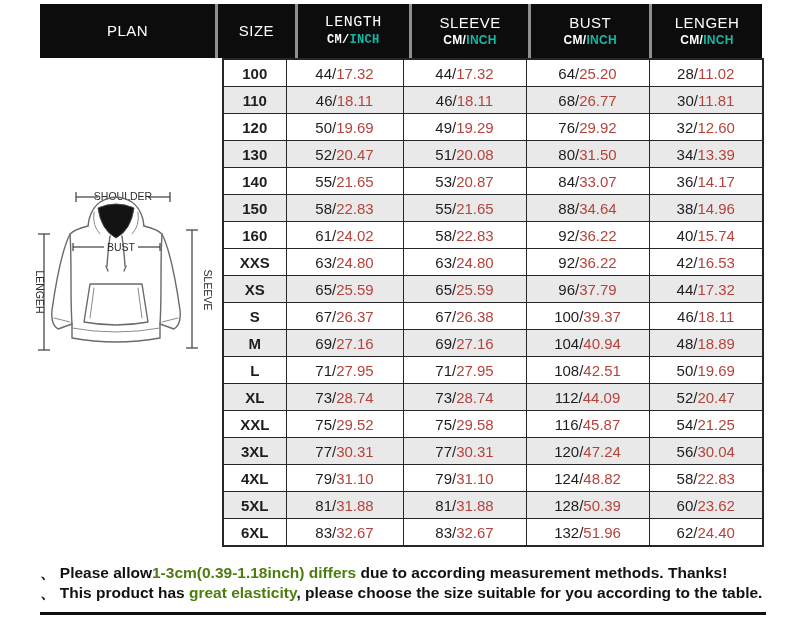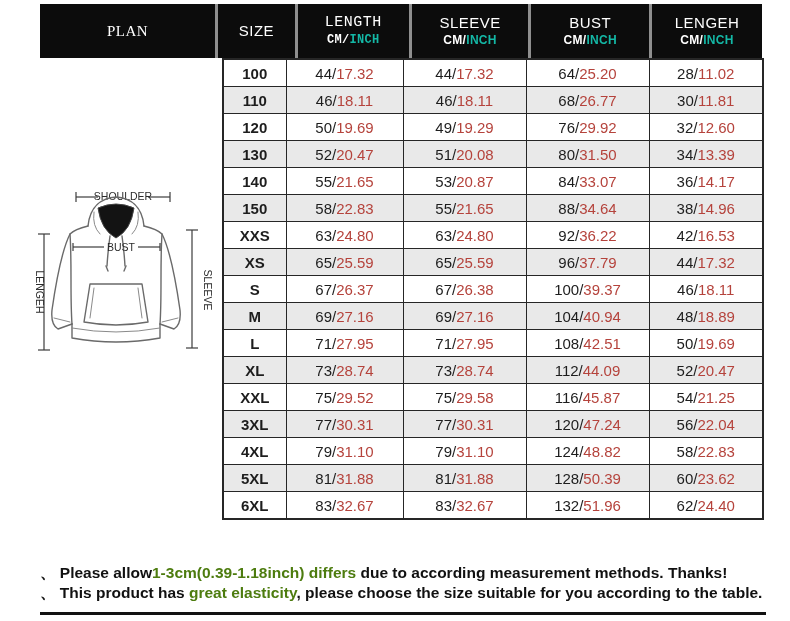--- a/index.html
+++ b/index.html
@@ -12,21 +12,21 @@
     position:absolute;left:40px;top:4px;width:722px;height:54px;
     background:#8f8f8f;display:flex;gap:3px;
   }
   .hcell{
     background:#0c0c0c;color:#ffffff;display:flex;flex-direction:column;
     align-items:center;justify-content:center;line-height:1.25;
   }
   .hcell .h-label{font-size:15px;font-weight:400;letter-spacing:.5px;}
   .hcell .h-units{font-size:12px;font-weight:700;letter-spacing:.3px;}
   .h-units .unit-inch{color:#14b8a6;}
-  #h-plan{width:180px;font-family:Liberation Serif, serif;}
+  #h-plan{width:180px;}
   #h-size{width:79px;}
   .h-col0{width:114px;font-family:Liberation Mono, monospace;}.h-col1{width:120px;}.h-col2{width:121px;}.h-col3{width:113px;}
 
   
   #size-table{
     position:absolute;left:222px;top:58px;width:540px;
     border-collapse:collapse;table-layout:fixed;
   }
   #size-table td{
     border:1px solid #262626;height:26px;text-align:center;vertical-align:middle;
@@ -131,20 +131,27 @@
           <td><span class="cm-val">36/</span><span class="inch-val">14.17</span></td>
         </tr>
         <tr class="alt">
           <td class="size-cell">150</td>
           <td><span class="cm-val">58/</span><span class="inch-val">22.83</span></td>
           <td><span class="cm-val">55/</span><span class="inch-val">21.65</span></td>
           <td><span class="cm-val">88/</span><span class="inch-val">34.64</span></td>
           <td><span class="cm-val">38/</span><span class="inch-val">14.96</span></td>
         </tr>
         <tr>
+          <td class="size-cell">160</td>
+          <td><span class="cm-val">61/</span><span class="inch-val">24.02</span></td>
+          <td><span class="cm-val">58/</span><span class="inch-val">22.83</span></td>
+          <td><span class="cm-val">92/</span><span class="inch-val">36.22</span></td>
+          <td><span class="cm-val">40/</span><span class="inch-val">15.74</span></td>
+        </tr>
+        <tr>
           <td class="size-cell">XXS</td>
           <td><span class="cm-val">63/</span><span class="inch-val">24.80</span></td>
           <td><span class="cm-val">63/</span><span class="inch-val">24.80</span></td>
           <td><span class="cm-val">92/</span><span class="inch-val">36.22</span></td>
           <td><span class="cm-val">42/</span><span class="inch-val">16.53</span></td>
         </tr>
         <tr class="alt">
           <td class="size-cell">XS</td>
           <td><span class="cm-val">65/</span><span class="inch-val">25.59</span></td>
           <td><span class="cm-val">65/</span><span class="inch-val">25.59</span></td>
@@ -184,21 +191,21 @@
           <td><span class="cm-val">75/</span><span class="inch-val">29.52</span></td>
           <td><span class="cm-val">75/</span><span class="inch-val">29.58</span></td>
           <td><span class="cm-val">116/</span><span class="inch-val">45.87</span></td>
           <td><span class="cm-val">54/</span><span class="inch-val">21.25</span></td>
         </tr>
         <tr class="alt">
           <td class="size-cell">3XL</td>
           <td><span class="cm-val">77/</span><span class="inch-val">30.31</span></td>
           <td><span class="cm-val">77/</span><span class="inch-val">30.31</span></td>
           <td><span class="cm-val">120/</span><span class="inch-val">47.24</span></td>
-          <td><span class="cm-val">56/</span><span class="inch-val">22.04</span></td>
+          <td><span class="cm-val">56/</span><span class="inch-val">30.04</span></td>
         </tr>
         <tr>
           <td class="size-cell">4XL</td>
           <td><span class="cm-val">79/</span><span class="inch-val">31.10</span></td>
           <td><span class="cm-val">79/</span><span class="inch-val">31.10</span></td>
           <td><span class="cm-val">124/</span><span class="inch-val">48.82</span></td>
           <td><span class="cm-val">58/</span><span class="inch-val">22.83</span></td>
         </tr>
         <tr class="alt">
           <td class="size-cell">5XL</td>

